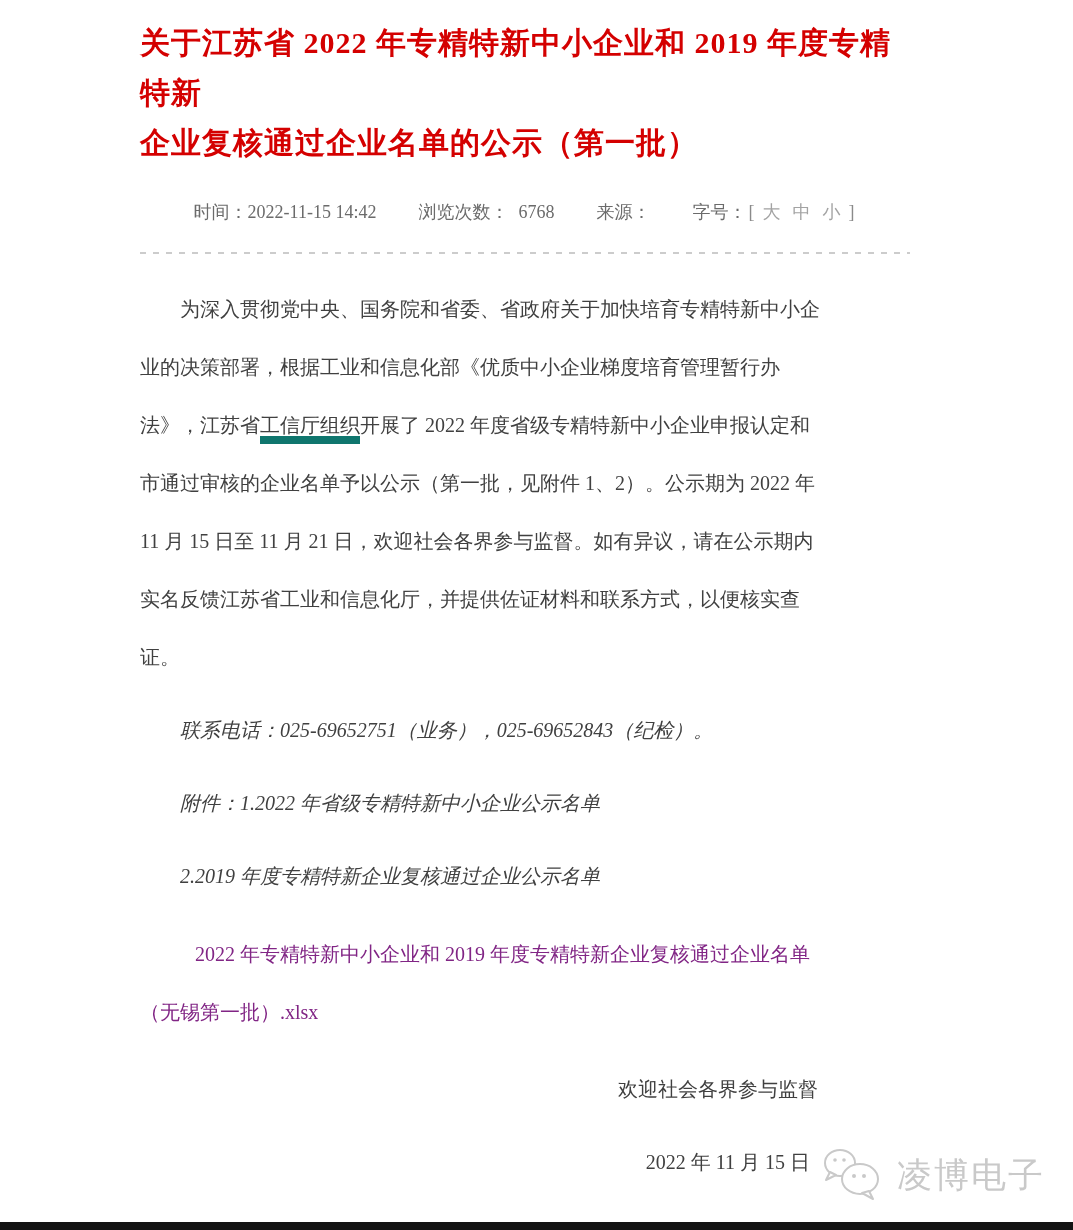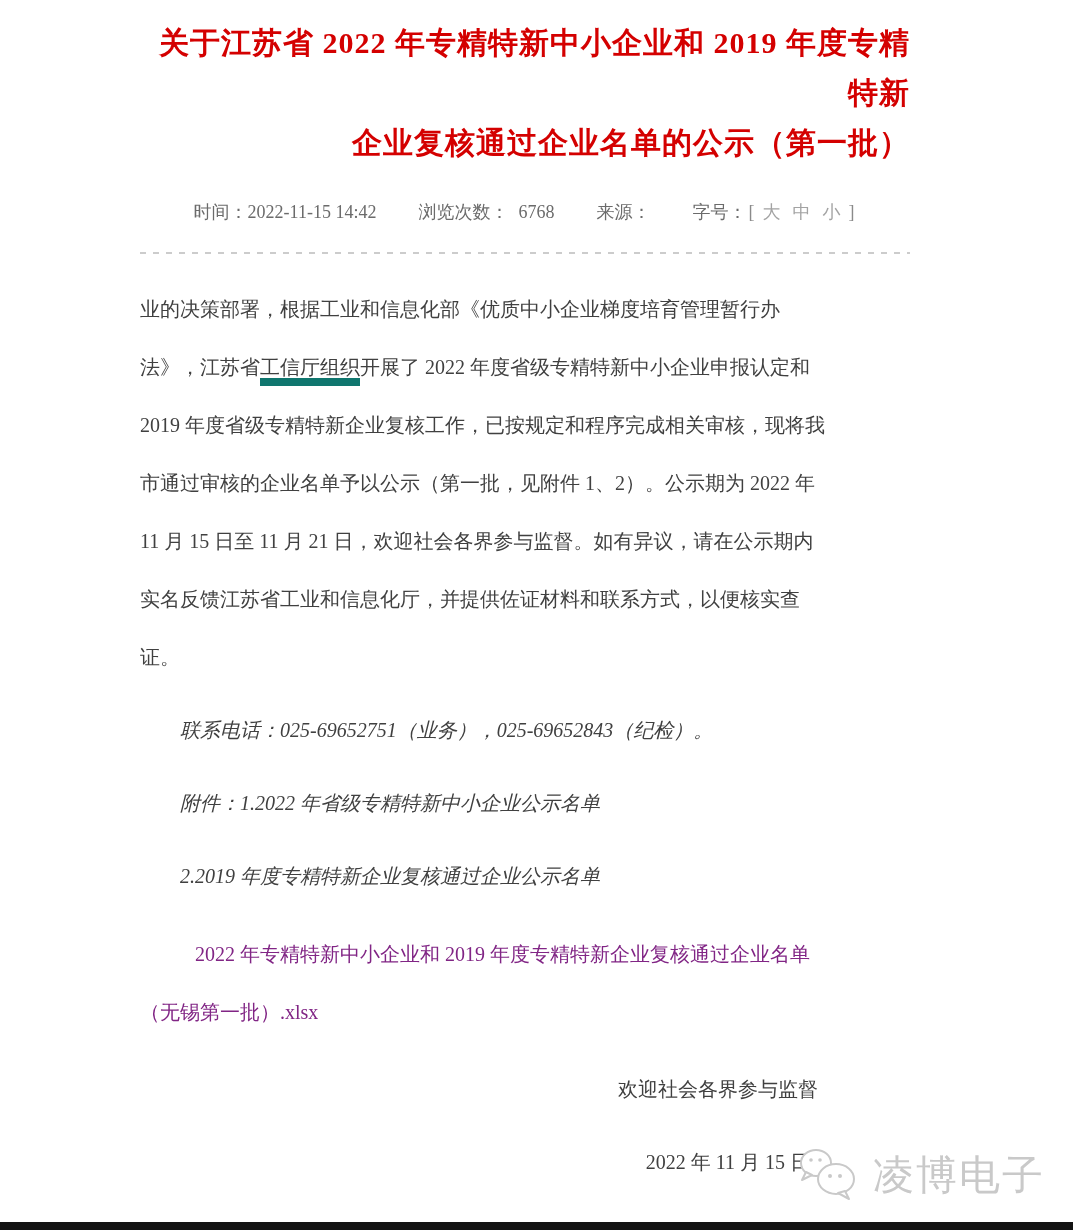--- a/index.html
+++ b/index.html
@@ -9,21 +9,21 @@
     position: relative;
     overflow: hidden;
     font-family: "Liberation Serif", "DejaVu Serif", serif;
   }
   .page { padding: 18px 163px 0 140px; }
 
   .title {
     color: #d40000;
     font-size: 30px;
     font-weight: bold;
-    text-align: right;
+    text-align: left;
     line-height: 50px;
     letter-spacing: 1px;
   }
 
   .meta {
     margin-top: 34px;
     display: flex;
     justify-content: center;
     align-items: baseline;
     gap: 42px;
@@ -76,21 +76,21 @@
   .watermark {
     position: absolute;
     right: 28px;
     bottom: 26px;
     display: flex;
     align-items: center;
     gap: 10px;
     color: #c9c9c9;
   }
   .wm-text {
-    font-size: 41px;
+    font-size: 35px;
     letter-spacing: 2px;
     text-shadow: 1px 1px 0 #ffffff;
   }
 
   .bottom-bar {
     position: absolute;
     left: 0; bottom: 0;
     width: 100%; height: 8px;
     background: #131313;
   }
@@ -107,23 +107,23 @@
     <span class="meta-item"><span>浏览次数：</span><span class="views-value">6768</span></span>
     <span class="meta-item">来源：</span>
     <span class="meta-item"><span>字号：</span><span class="fs-bracket">[</span><span class="fs-opt">大</span><span class="fs-opt">中</span><span class="fs-opt">小</span><span class="fs-bracket">]</span></span>
   </div>
 
   <div class="divider"></div>
 
   <div class="doc-body">
 
     <div class="para">
+      <div class="line indent">为深入贯彻党中央、国务院和省委、省政府关于加快培育专精特新中小企</div>
       <div class="line">业的决策部署，根据工业和信息化部《优质中小企业梯度培育管理暂行办</div>
       <div class="line"><span>法》，江苏省</span><a class="inline-link">工信厅组织</a><span>开展了 2022 年度省级专精特新中小企业申报认定和</span></div>
-      <div class="line">2019 年度省级专精特新企业复核工作，已按规定和程序完成相关审核，现将我</div>
       <div class="line">市通过审核的企业名单予以公示（第一批，见附件 1、2）。公示期为 2022 年</div>
       <div class="line">11 月 15 日至 11 月 21 日，欢迎社会各界参与监督。如有异议，请在公示期内</div>
       <div class="line">实名反馈江苏省工业和信息化厅，并提供佐证材料和联系方式，以便核实查</div>
       <div class="line">证。</div>
     </div>
 
     <div class="para gap line indent">联系电话：025-69652751（业务），025-69652843（纪检）。</div>
 
     <div class="para gap line indent">附件：1.2022 年省级专精特新中小企业公示名单</div>
 

